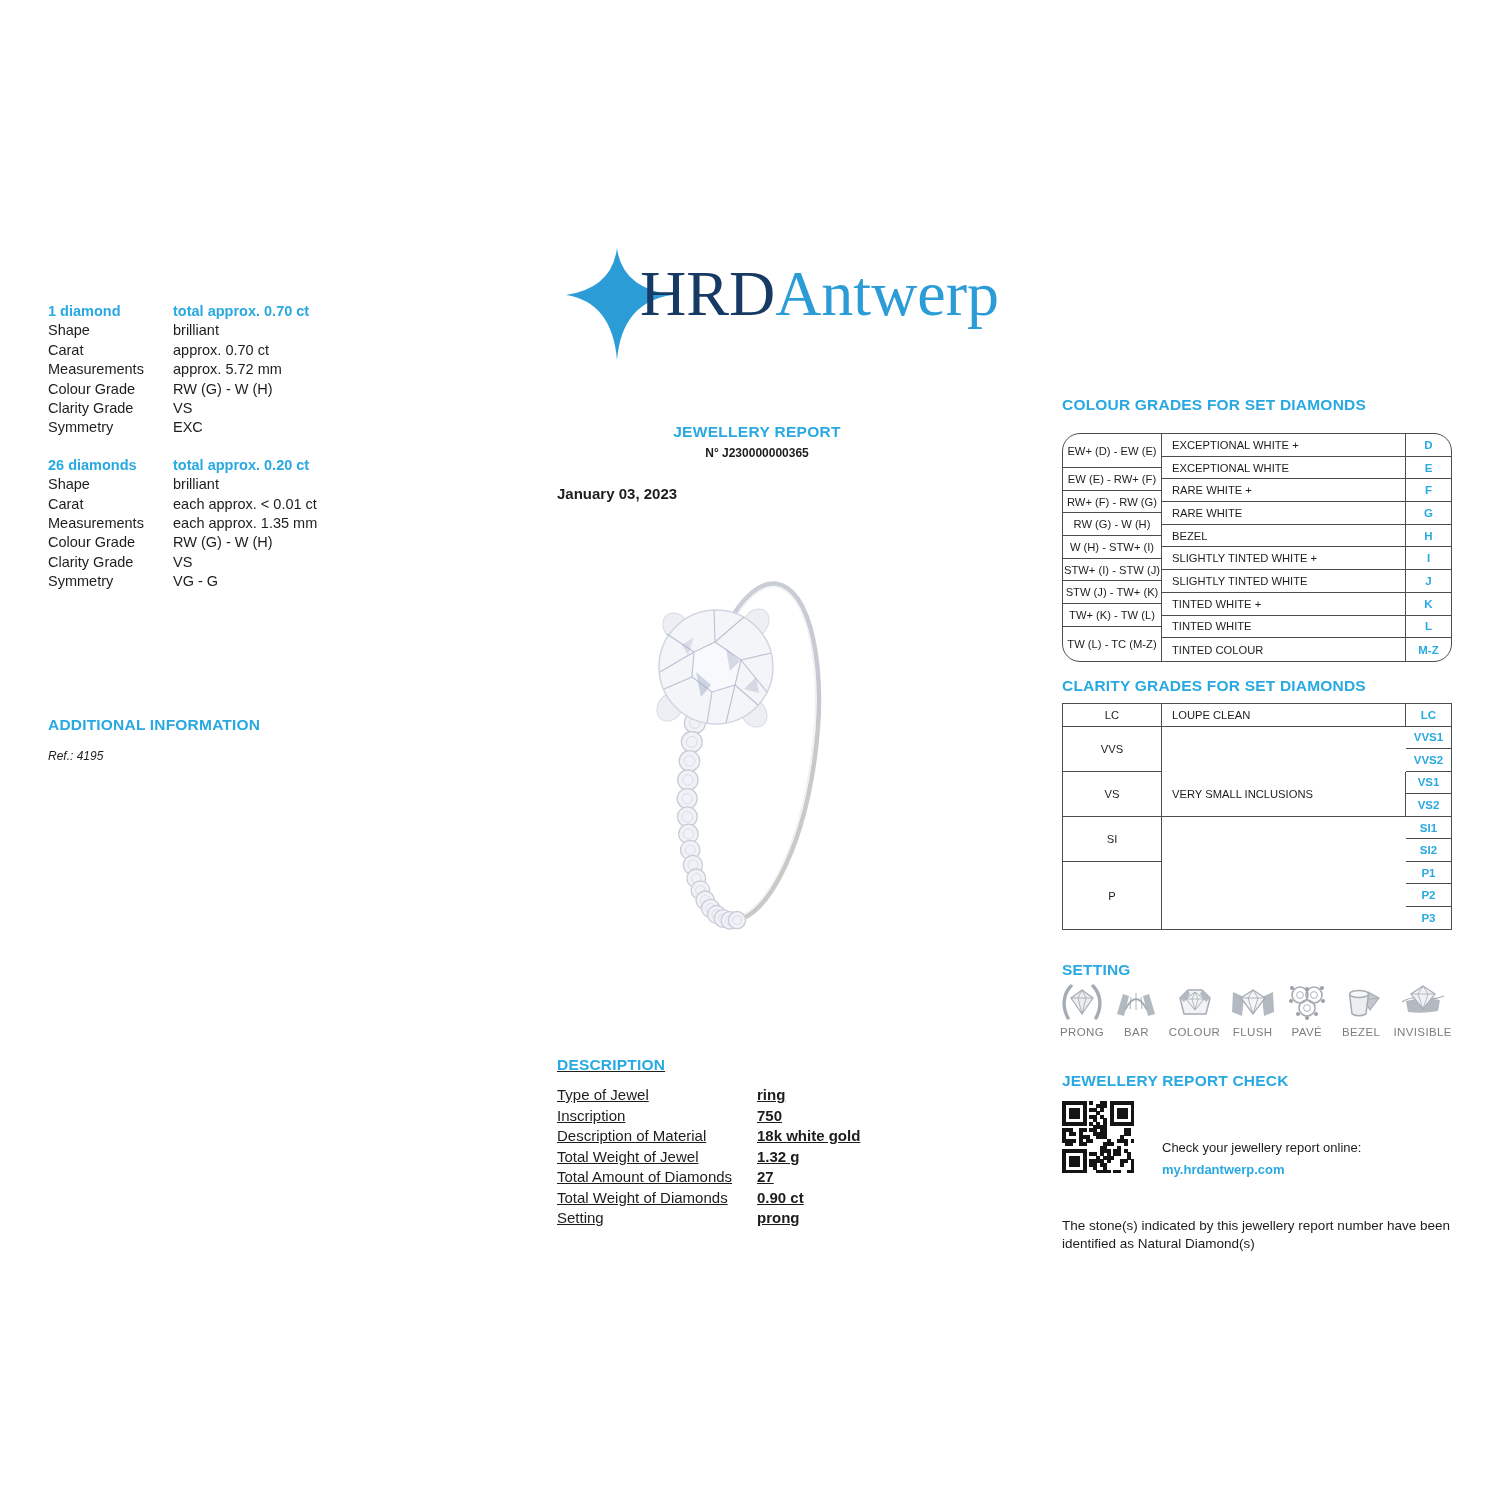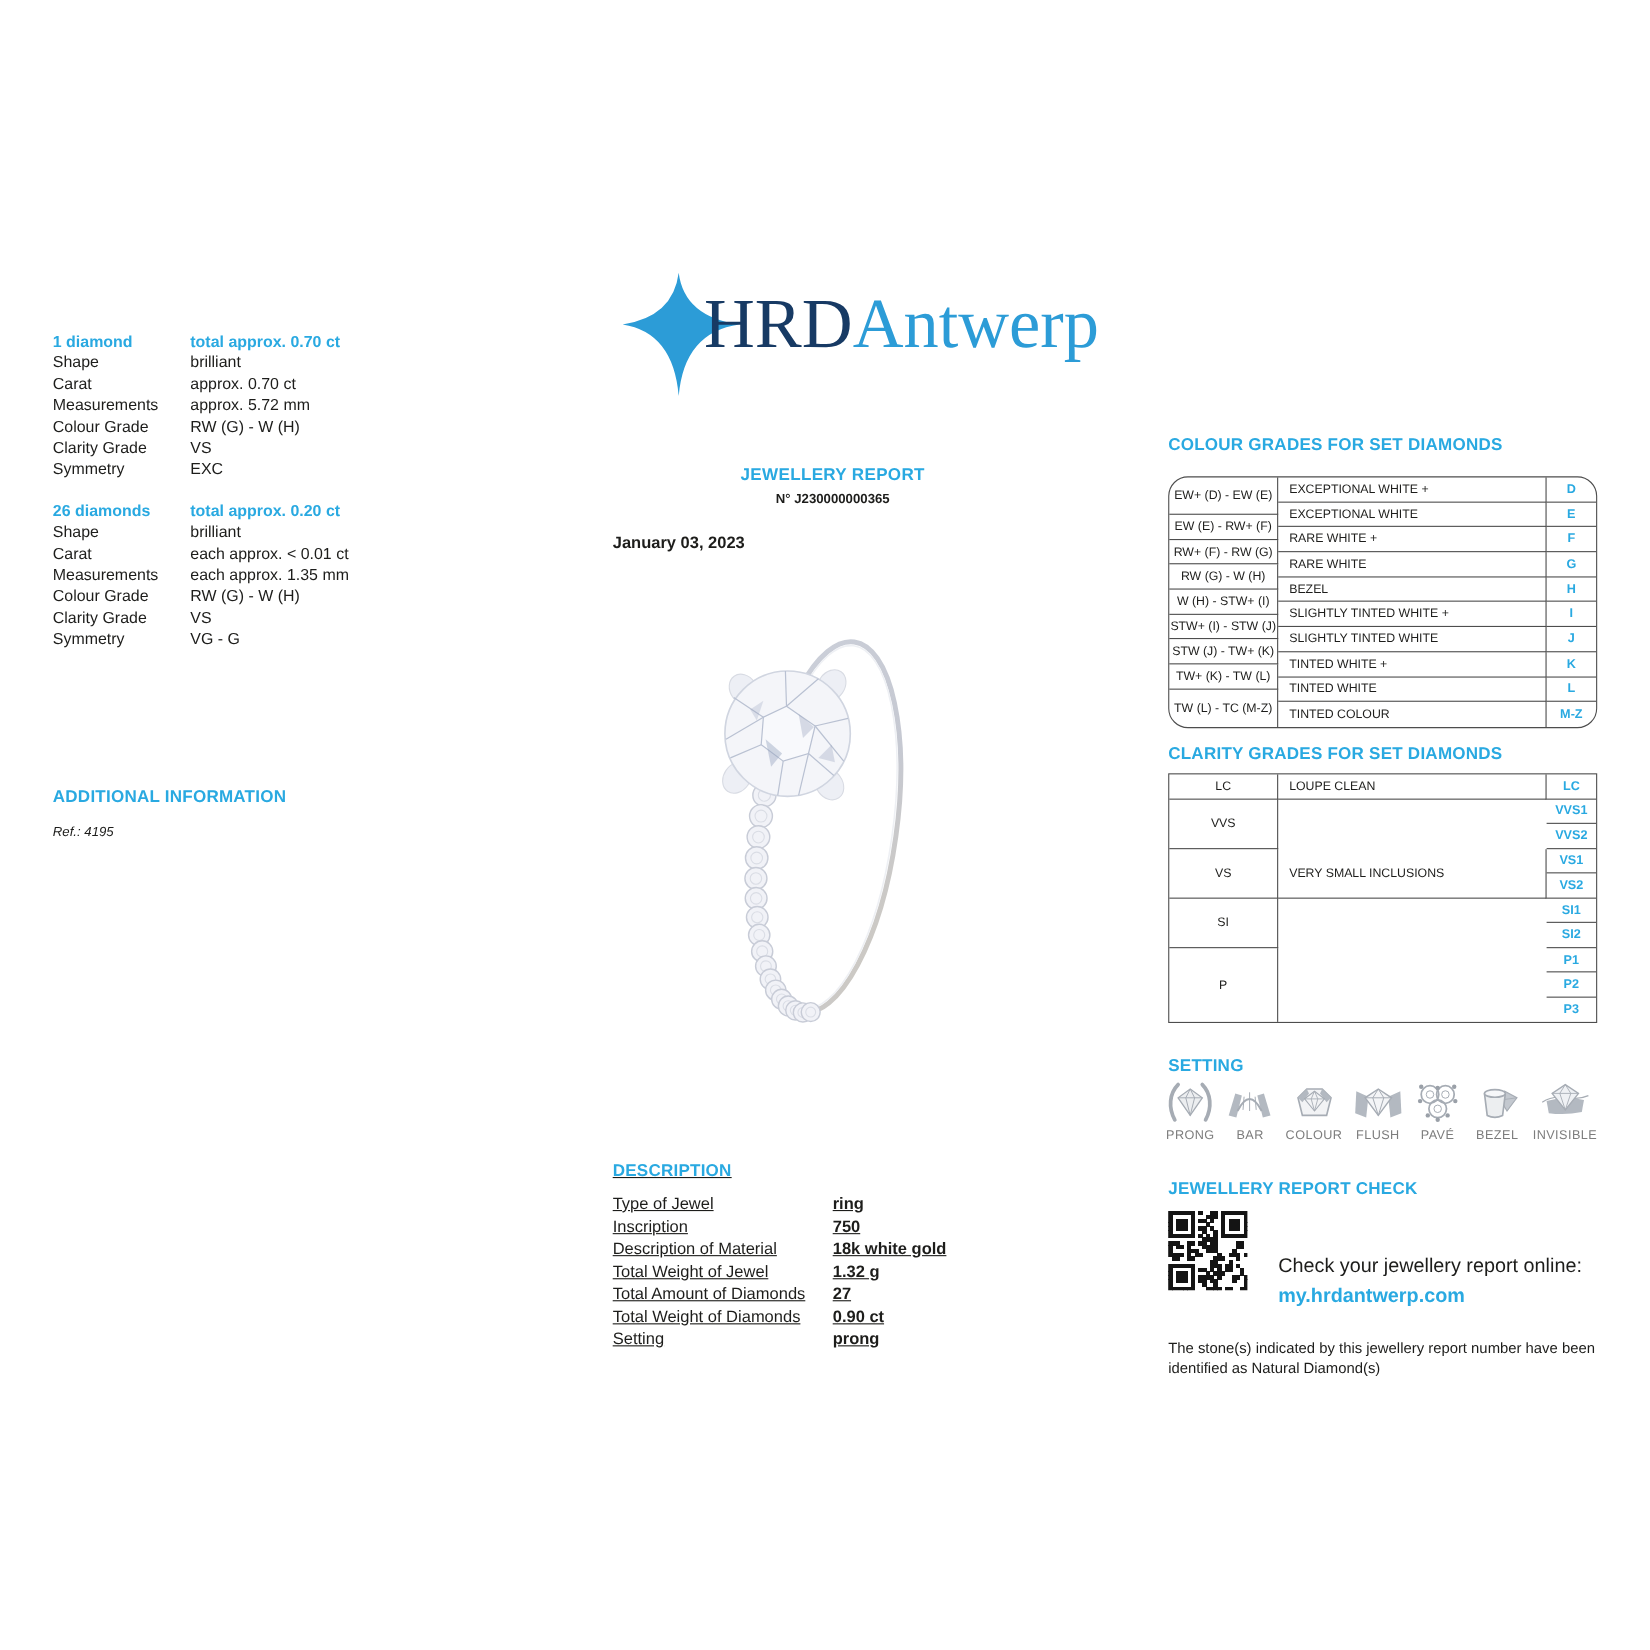--- a/index.html
+++ b/index.html
@@ -74,21 +74,21 @@
 
   
   .setting-icons{left:1060px;top:983px;width:392px;display:flex;justify-content:space-between;align-items:flex-end;}
   .set-item{display:flex;flex-direction:column;align-items:center;}
   .set-label{margin-top:5px;font-size:11.5px;color:var(--icongray);letter-spacing:.4px;}
   .set-icon{display:block;}
   .set-icon path, .set-icon ellipse, .set-icon circle{vector-effect:non-scaling-stroke;}
 
   
   .qr{left:1062px;top:1101px;width:72px;height:72px;}
-  .check-text{left:1162px;top:1140px;font-size:18px;}
+  .check-text{left:1162px;top:1140px;font-size:13px;}
   .check-url{color:var(--accent);font-weight:bold;margin-top:7px;cursor:pointer;text-decoration:none;display:inline-block;}
   .statement{left:1062px;top:1217px;width:412px;font-size:13.5px;line-height:18.4px;}
 
   
   .ring{left:556px;top:545px;}
 </style>
 </head>
 <body>
 
 <div class="abs logo">

